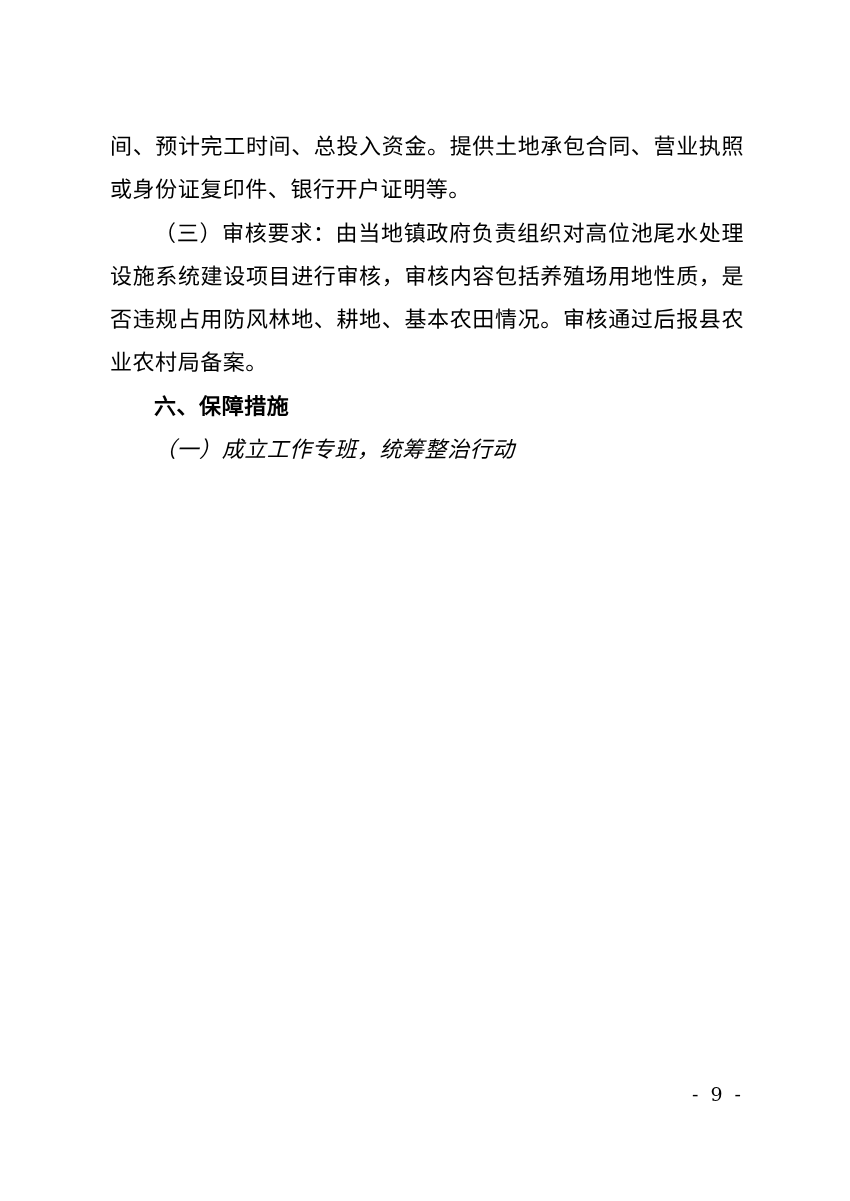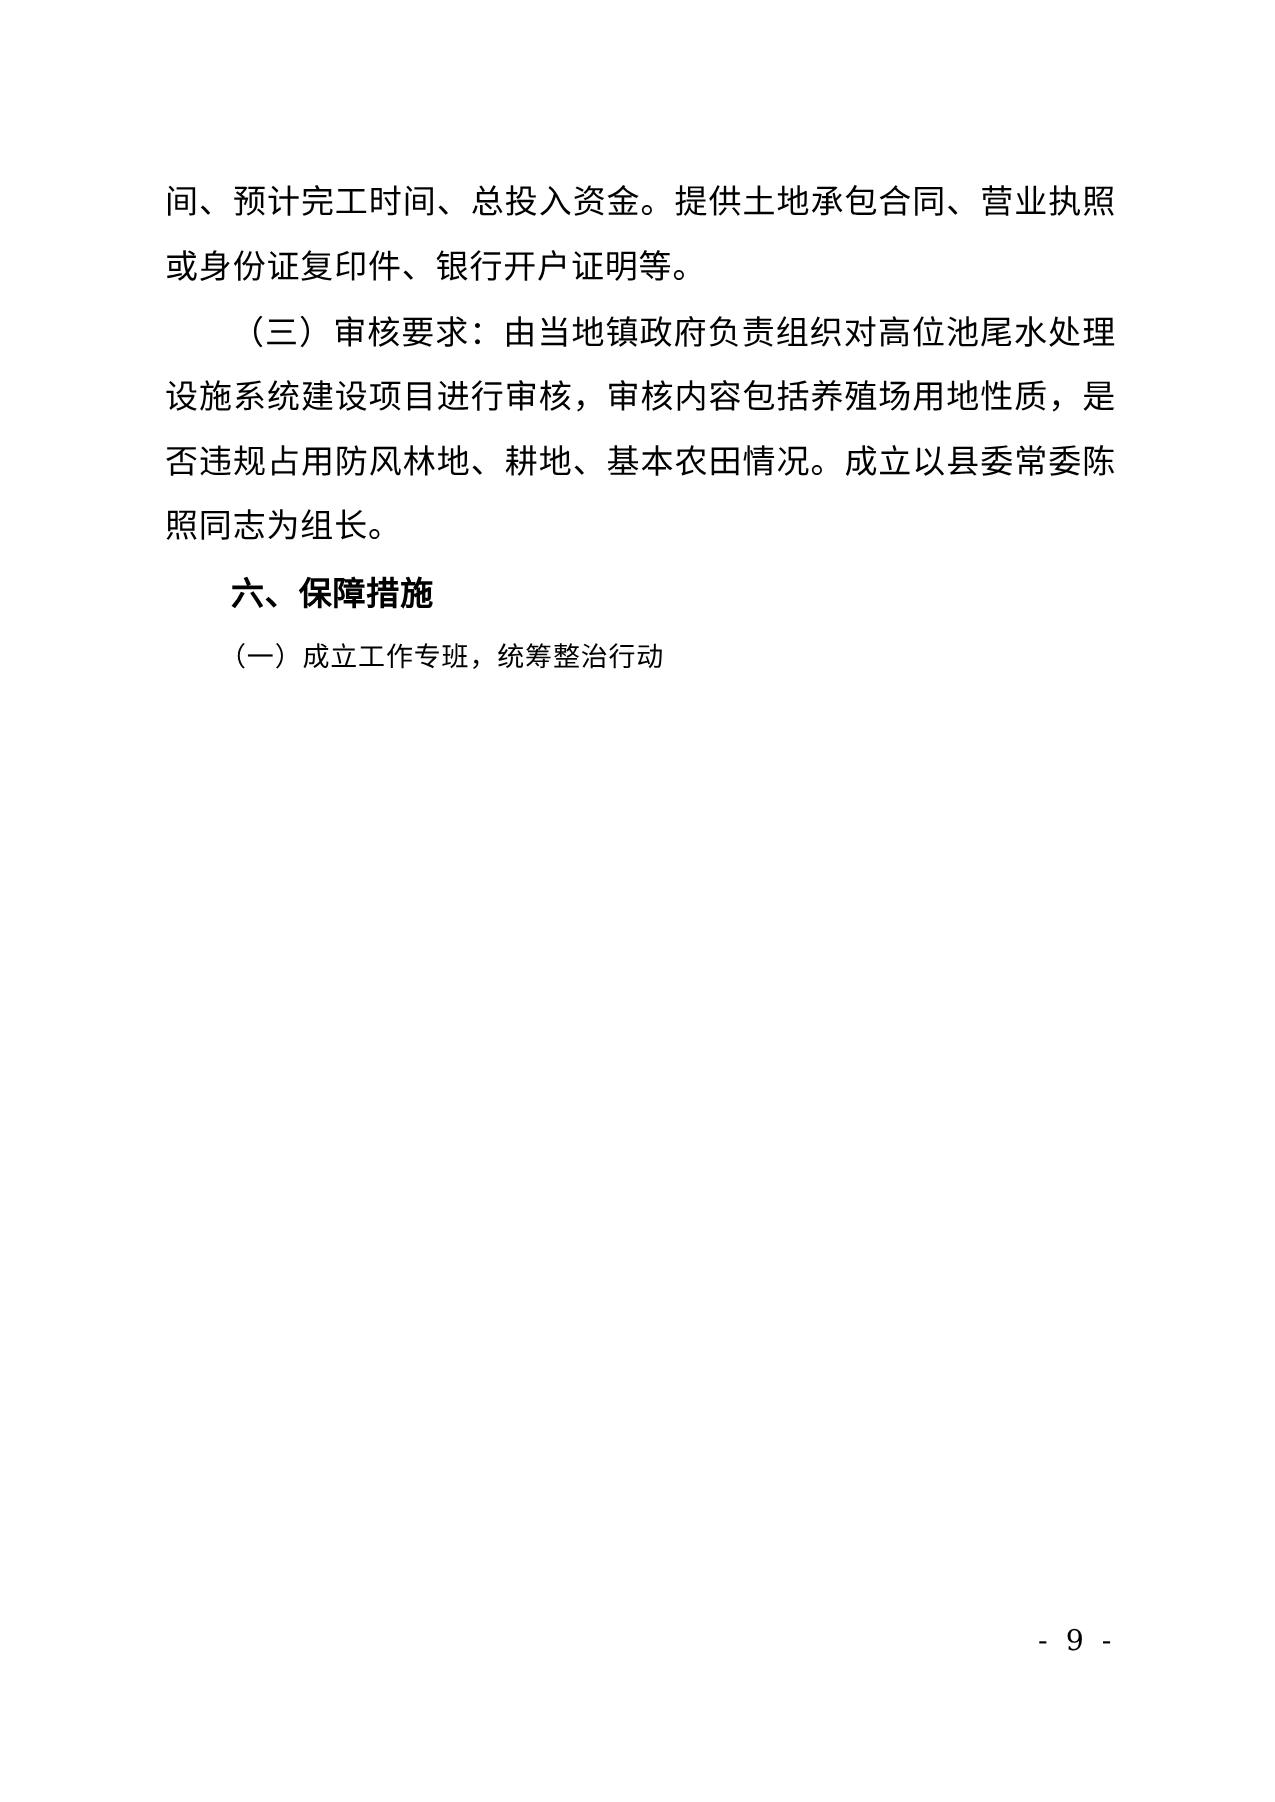--- a/index.html
+++ b/index.html
@@ -13,59 +13,60 @@
     height: 1201px;
     margin: 0 auto;
     background: #ffffff;
     color: #000000;
     font-family: "DejaVu Serif", "Liberation Serif", serif;
     overflow: hidden;
   }
   .content {
     position: absolute;
     left: 110px;
-    top: 114px;
+    top: 125px;
     width: 634px;
   }
   .content p {
     margin: 0;
     font-size: 22px;
     line-height: 43.3px;
     letter-spacing: 0.55px;
     text-align: justify;
     font-family: "DejaVu Serif", "Liberation Serif", serif;
   }
   .content p.indent {
     text-indent: 2em;
   }
   .content p.h1 {
     font-family: Liberation Serif, serif;
     font-weight: 700;
     font-size: 22px;
   }
   .content p.h2 {
-    font-size: 18px;
+    font-size: 22px;
+    font-style: italic;
   }
   .footer {
     position: absolute;
     left: 110px;
     top: 1083px;
     width: 634px;
     text-align: right;
     font-size: 19px;
     letter-spacing: 3px;
     font-family: "DejaVu Serif", "Liberation Serif", serif;
     color: #000000;
   }
 </style>
 </head>
 <body>
 
 <div class="page">
   <div class="content">
     <p class="body">间、预计完工时间、总投入资金。提供土地承包合同、营业执照或身份证复印件、银行开户证明等。</p>
-    <p class="body indent">（三）审核要求：由当地镇政府负责组织对高位池尾水处理设施系统建设项目进行审核，审核内容包括养殖场用地性质，是否违规占用防风林地、耕地、基本农田情况。成立以县委常委陈照同志为组长。</p>
+    <p class="body indent">（三）审核要求：由当地镇政府负责组织对高位池尾水处理设施系统建设项目进行审核，审核内容包括养殖场用地性质，是否违规占用防风林地、耕地、基本农田情况。审核通过后报县农业农村局备案。</p>
     <p class="h1 indent">六、保障措施</p>
     <p class="h2 indent">（一）成立工作专班，统筹整治行动</p>
   </div>
 
   <div class="footer">- 9 -</div>
 </div>
 
 </body></html>

